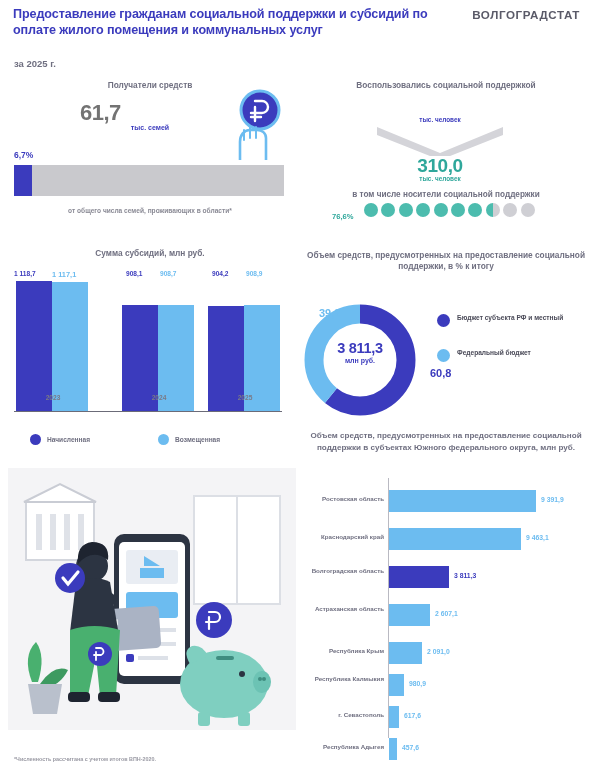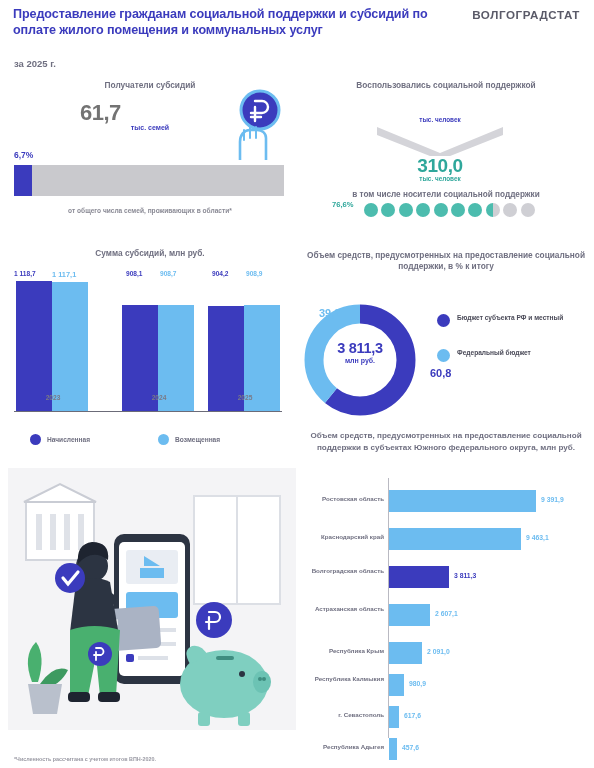--- a/index.html
+++ b/index.html
@@ -77,21 +77,21 @@
   }
   .sup-unit2 {
     position:absolute; left:360px; top:175px; width:160px; text-align:center;
     font-size:6.4px; font-weight:bold; color:#2fa79b;
   }
   .sup-sub {
     position:absolute; left:306px; top:190px; width:280px; text-align:center;
     font-size:8.2px; font-weight:bold; color:#6f6f80;
   }
   .dot-pct {
-    position:absolute; left:332px; top:200px;
+    position:absolute; left:332px; top:212px;
     font-size:7.6px; font-weight:bold; color:#2fa79b;
   }
   .dot-row { position:absolute; left:364px; top:203px; display:flex; gap:3.4px; }
   .dot { width:14px; height:14px; border-radius:50%; background:#4cbcae; }
   .dot.empty { background:#cfcfd4; }
   .dot.half {
     background: linear-gradient(to right, #4cbcae 0 50%, #cfcfd4 50% 100%);
   }
 
   
@@ -168,21 +168,21 @@
 <body>
 
 <div class="page">
 
   <div class="header">
     <div class="title">Предоставление гражданам социальной поддержки и субсидий по оплате жилого помещения и коммунальных услуг</div>
     <div class="subtitle">за 2025 г.</div>
     <div class="brand">ВОЛГОГРАДСТАТ</div>
   </div>
 
-  <div class="sec-title" style="left:14px; top:80px; width:272px;">Получатели субсидий</div>
+  <div class="sec-title" style="left:14px; top:80px; width:272px;">Получатели средств</div>
   <div class="recip-value">61,7</div>
   <div class="recip-unit">тыс. семей</div>
   <div class="recip-pct">6,7%</div>
   <div class="recip-track"></div>
   <div class="recip-fill"></div>
   <div class="recip-note">от общего числа семей, проживающих в области*</div>
 
   <svg class="hand-icon" viewBox="0 0 66 78">
     <circle cx="42" cy="22" r="19" fill="#3b3bbd"></circle>
     <circle cx="42" cy="22" r="19" fill="none" stroke="#6cbcf0" stroke-width="3"></circle>

